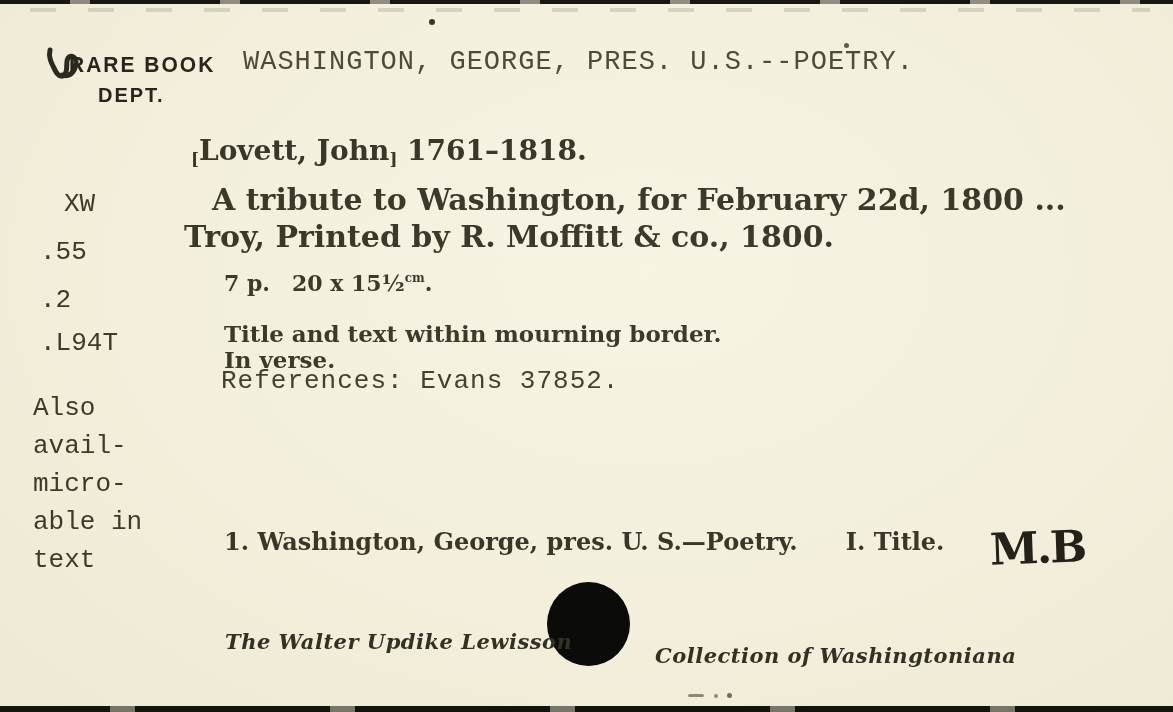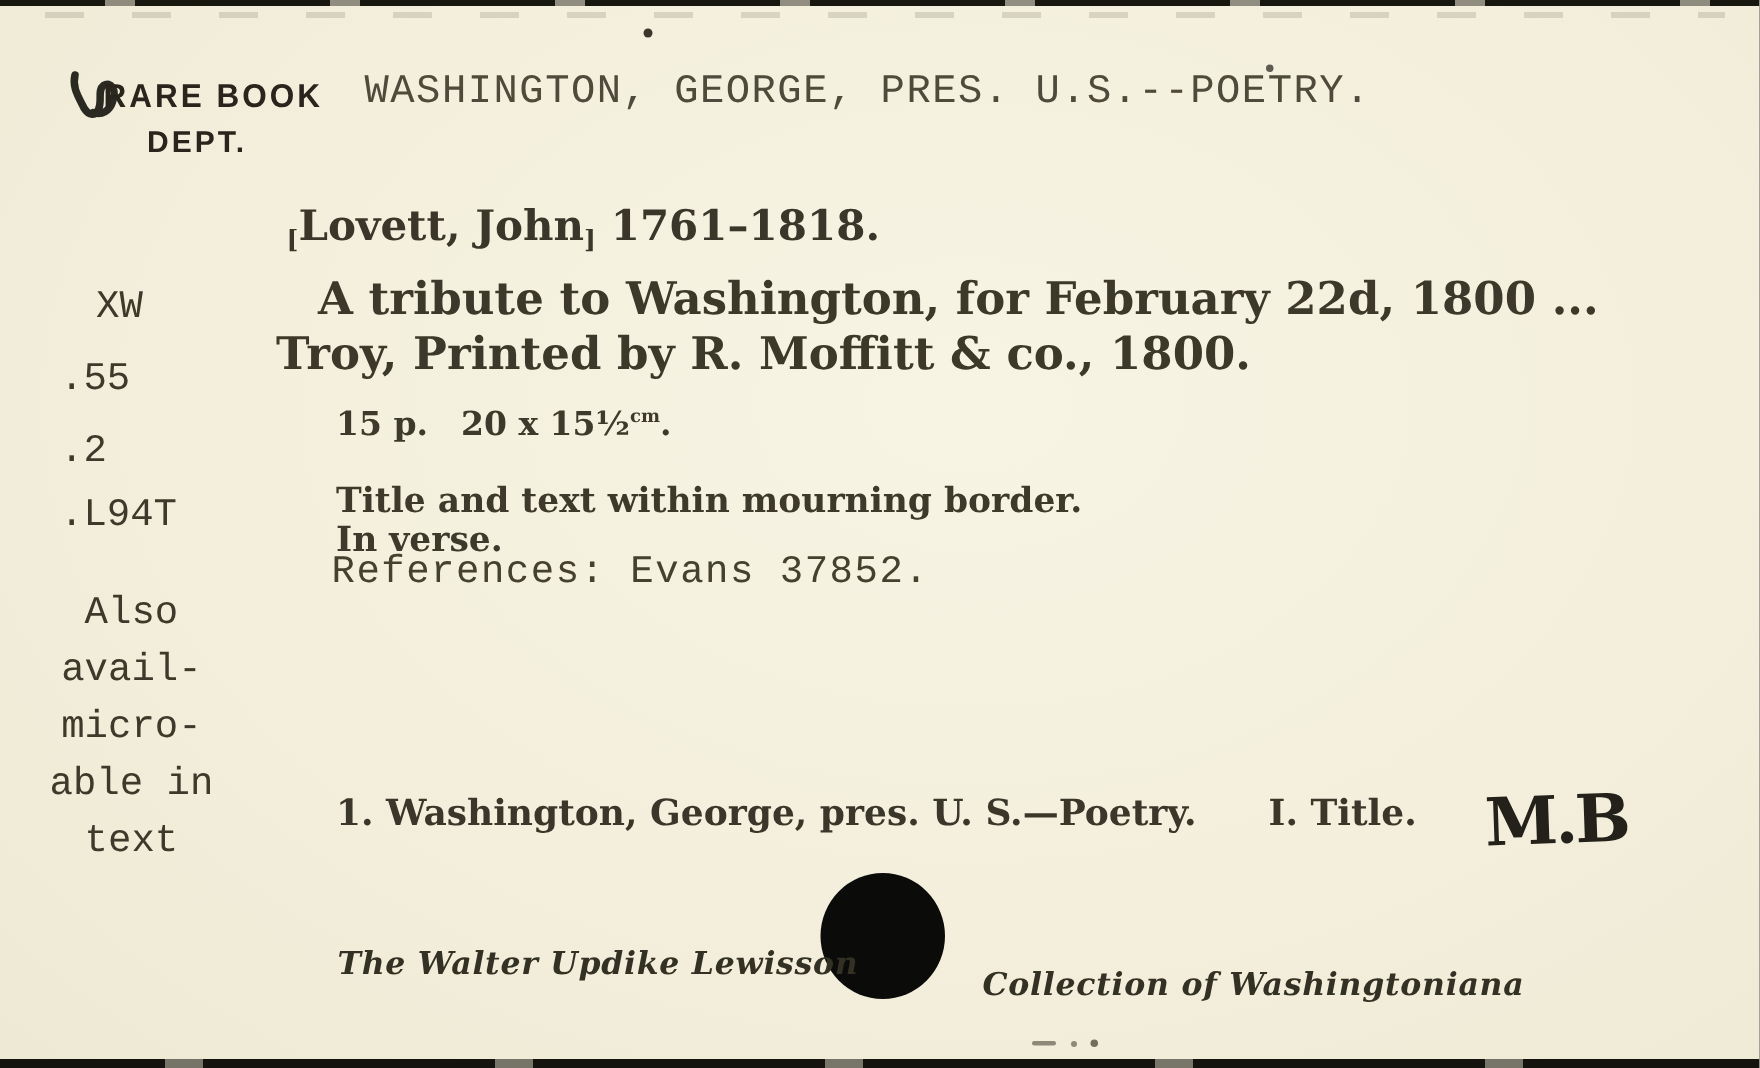--- a/index.html
+++ b/index.html
@@ -40,21 +40,21 @@
   .type{font-family:"Liberation Mono", monospace;color:#4c4839;}
   .heading{left:243px;top:47px;font-size:27px;letter-spacing:1px;color:#4f4b3c;}
   .refs{left:221px;top:366px;font-size:26px;letter-spacing:1px;color:#45412f;}
 
   .callnum{font-size:26px;color:#3e3a2b;}
   .cn-0{left:64px;top:189px;}
   .cn-1{left:40px;top:237px;}
   .cn-2{left:40px;top:285px;}
   .cn-3{left:40px;top:328px;}
 
-  .avail{left:33px;top:389px;font-size:26px;line-height:38px;color:#3e3a2b;white-space:nowrap;text-align:center;}
+  .avail{left:33px;top:389px;font-size:26px;line-height:38px;color:#3e3a2b;white-space:nowrap;}
 
   
   .author{left:191px;top:134px;font-size:28px;font-weight:bold;color:#3a362a;}
   .half-bracket{font-size:0.60em;font-weight:bold;position:relative;top:5px;}
   .title1{left:212px;top:182px;font-size:30px;font-weight:bold;color:#3c382a;}
   .title2{left:184px;top:219px;font-size:30px;font-weight:bold;color:#3c382a;}
   .collation{left:224px;top:270px;font-size:22px;font-weight:bold;color:#3d392b;}
   .collation .sz{margin-left:22px;}
   .collation sup{font-size:12px;vertical-align:9px;letter-spacing:0;}
   .note1{left:224px;top:320px;font-size:23px;font-weight:bold;color:#3d392b;}
@@ -95,21 +95,21 @@
   <div class="abs stamp stamp-l1">RARE BOOK</div>
   <div class="abs stamp stamp-l2">DEPT.</div>
 
   <div class="abs type heading">WASHINGTON, GEORGE, PRES. U.S.--POETRY.</div>
 
   <div class="abs author"><span class="half-bracket">[</span><span>Lovett, John</span><span class="half-bracket">]</span><span> 1761–1818.</span></div>
 
   <div class="abs title1">A tribute to Washington, for February 22d, 1800 ...</div>
   <div class="abs title2">Troy, Printed by R. Moffitt &amp; co., 1800.</div>
 
-  <div class="abs collation"><span>15 p.</span><span class="sz">20 x 15½</span><sup>cm</sup><span>.</span></div>
+  <div class="abs collation"><span>7 p.</span><span class="sz">20 x 15½</span><sup>cm</sup><span>.</span></div>
 
   <div class="abs note1">Title and text within mourning border.</div>
   <div class="abs note2">In verse.</div>
 
   <div class="abs type refs">References: Evans 37852.</div>
 
   <div class="abs type callnum cn-0">XW</div>
   <div class="abs type callnum cn-1">.55</div>
   <div class="abs type callnum cn-2">.2</div>
   <div class="abs type callnum cn-3">.L94T</div>

